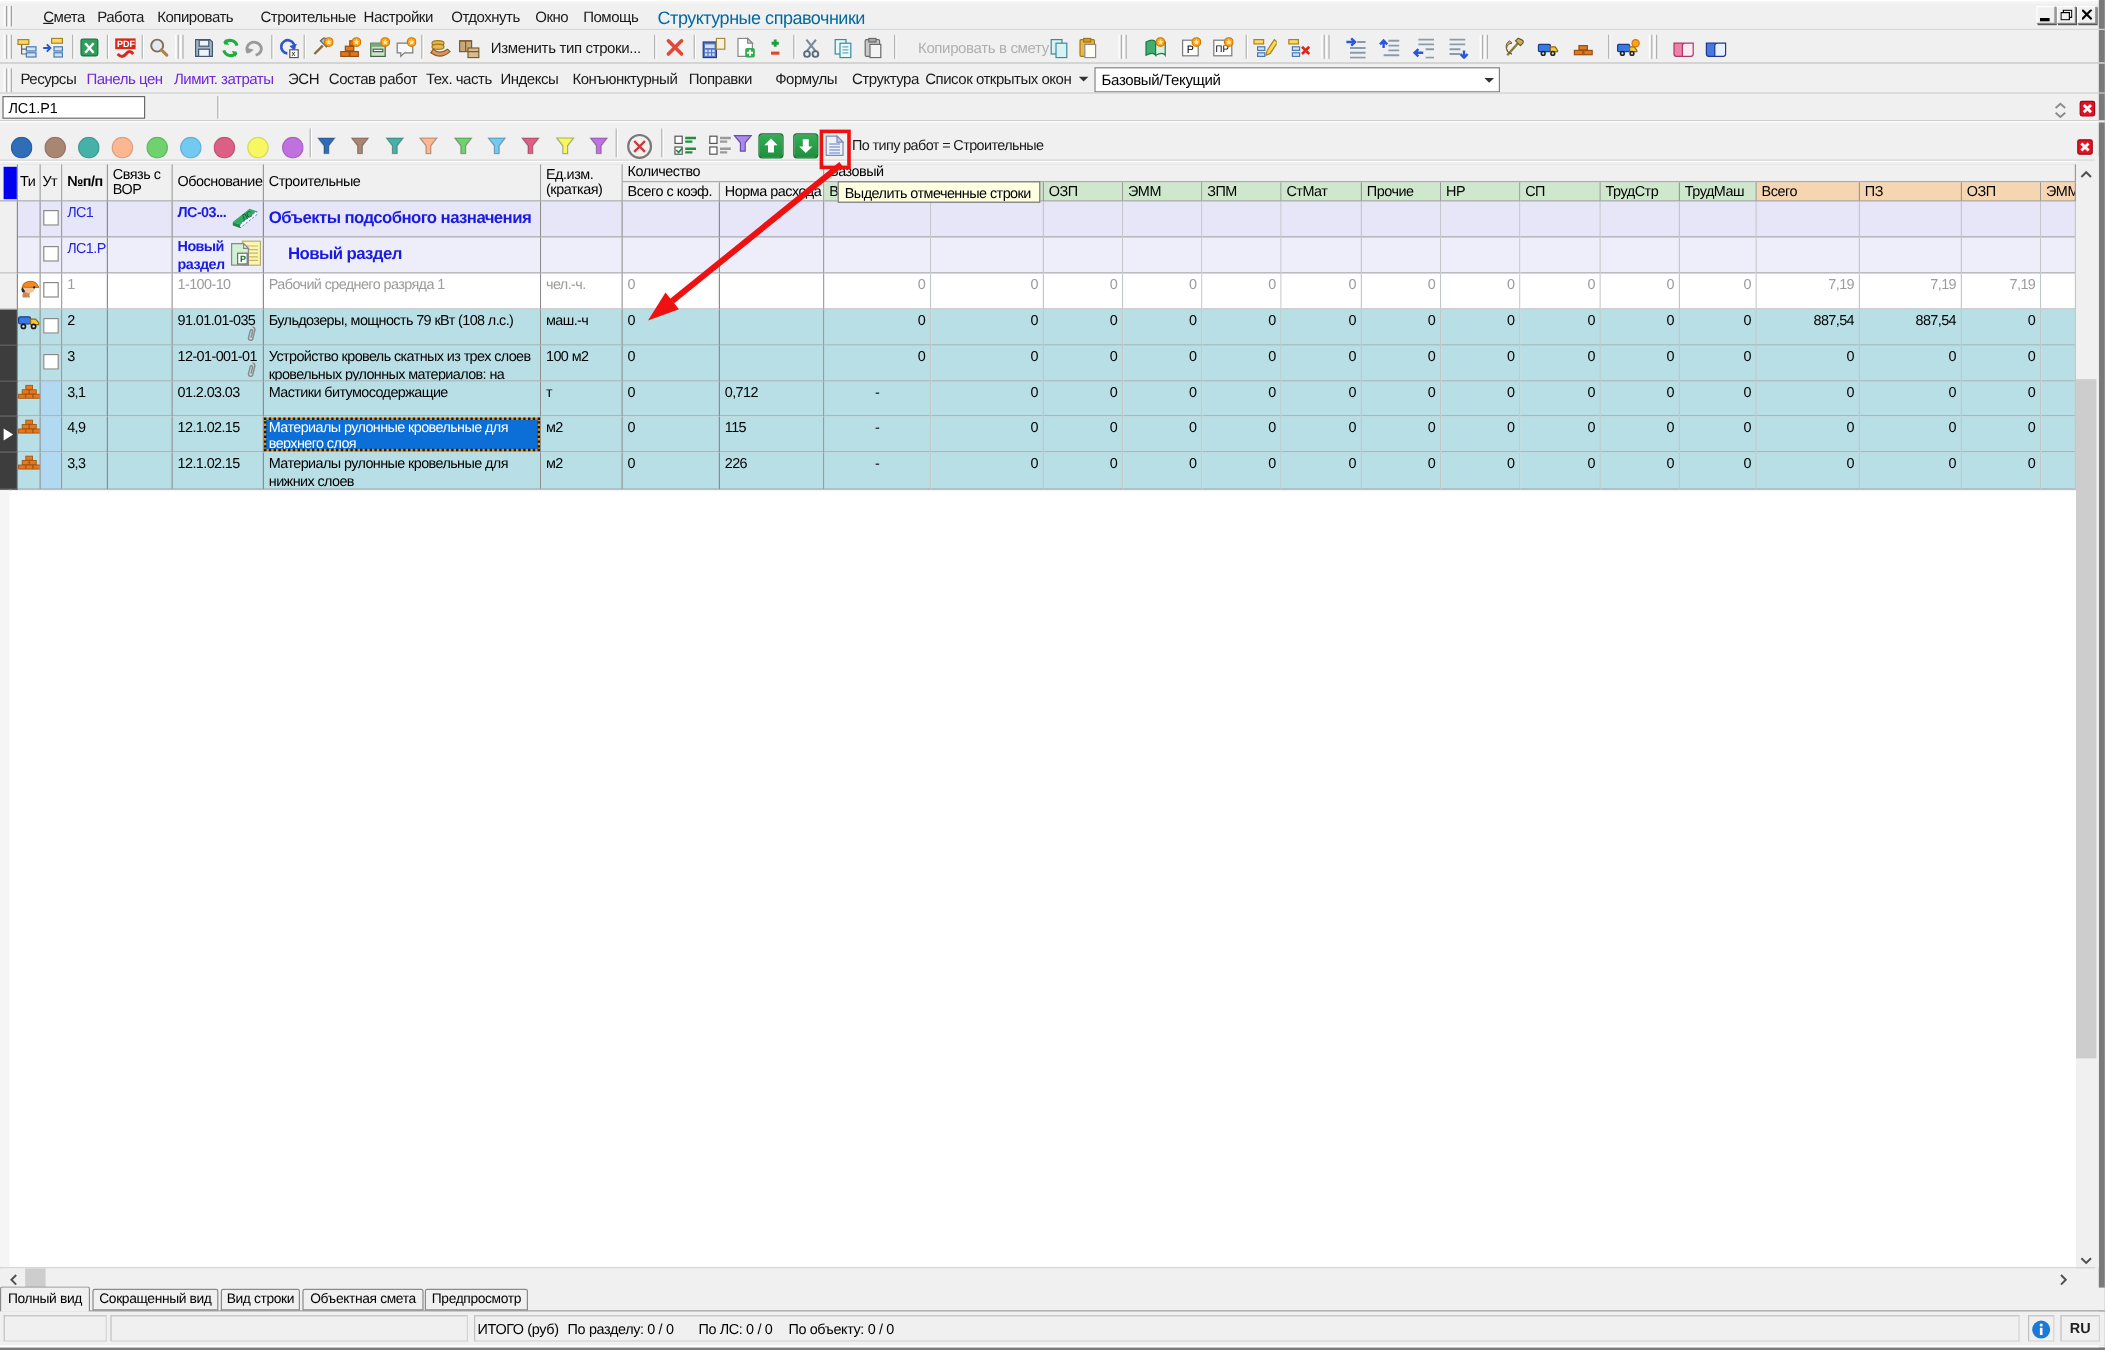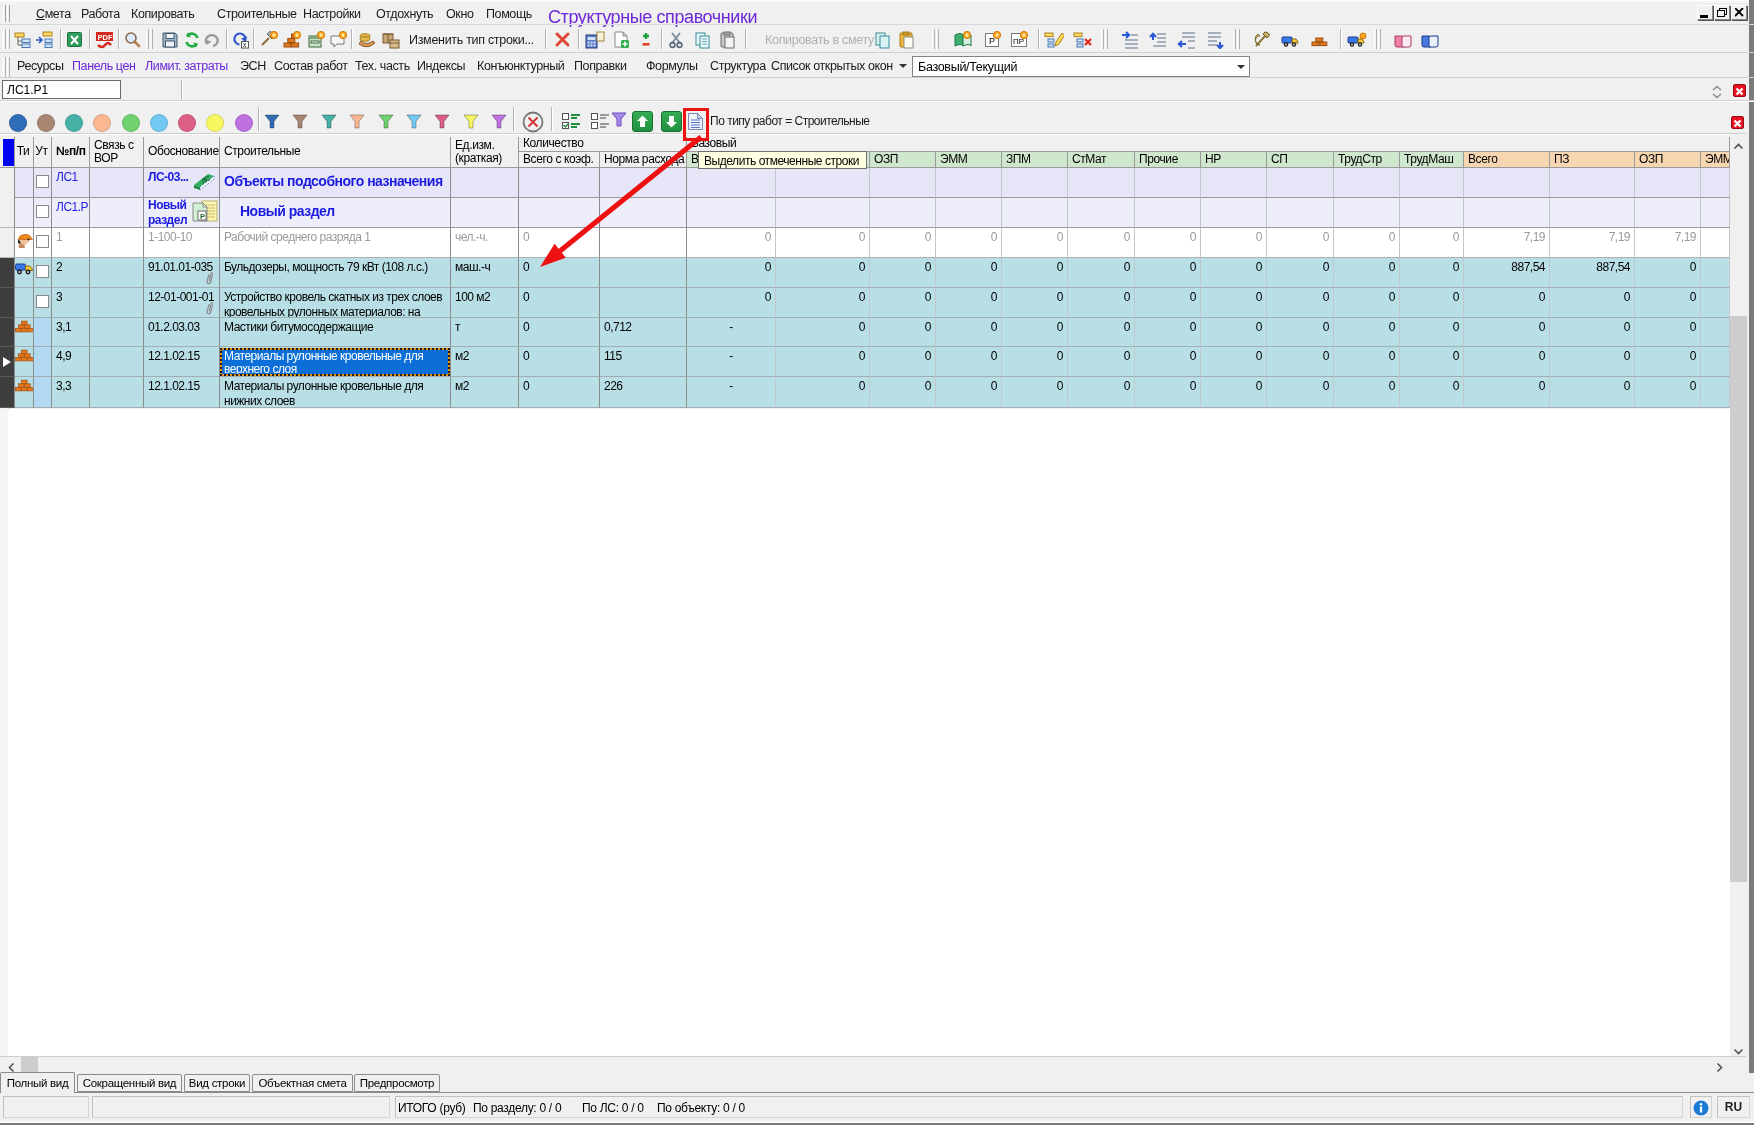--- a/index.html
+++ b/index.html
@@ -17,21 +17,21 @@
 <div class="a" style="left:3px;top:5px;width:3px;height:17px;border-left:1px solid #fff;border-right:1px solid #a0a0a0"></div>
 <div class="a" style="left:7px;top:5px;width:3px;height:17px;border-left:1px solid #fff;border-right:1px solid #a0a0a0"></div>
 <div class="a" style="left:36px;top:7px;font-size:12.5px;letter-spacing:-0.4px;color:#1a1a1a;white-space:nowrap"><u>С</u>мета</div>
 <div class="a" style="left:81px;top:7px;font-size:12.5px;letter-spacing:-0.4px;color:#1a1a1a;white-space:nowrap">Работа</div>
 <div class="a" style="left:131px;top:7px;font-size:12.5px;letter-spacing:-0.4px;color:#1a1a1a;white-space:nowrap">Копировать</div>
 <div class="a" style="left:217px;top:7px;font-size:12.5px;letter-spacing:-0.4px;color:#1a1a1a;white-space:nowrap">Строительные</div>
 <div class="a" style="left:303px;top:7px;font-size:12.5px;letter-spacing:-0.4px;color:#1a1a1a;white-space:nowrap">Настройки</div>
 <div class="a" style="left:376px;top:7px;font-size:12.5px;letter-spacing:-0.4px;color:#1a1a1a;white-space:nowrap">Отдохнуть</div>
 <div class="a" style="left:446px;top:7px;font-size:12.5px;letter-spacing:-0.4px;color:#1a1a1a;white-space:nowrap">Окно</div>
 <div class="a" style="left:486px;top:7px;font-size:12.5px;letter-spacing:-0.4px;color:#1a1a1a;white-space:nowrap">Помощь</div>
-<div class="a" style="left:548px;top:7px;font-size:18px;letter-spacing:-0.4px;color:#6d28d9;white-space:nowrap">Структурные справочники</div>
+<div class="a" style="left:548px;top:7px;font-size:15px;letter-spacing:-0.4px;color:#0369a1;white-space:nowrap">Структурные справочники</div>
 <div class="a" style="left:1697px;top:5px;width:16px;height:15px;background:#f0f0f0;border:1px solid #888;border-top-color:#fff;border-left-color:#fff;box-shadow:1px 1px 0 #555;font-size:10px;font-weight:bold;text-align:center;line-height:13px"><svg width="10" height="11" style="margin-top:1px">
         <rect x="0" y="8" width="8" height="3" fill="#000"></rect>
       </svg></div>
 <div class="a" style="left:1714px;top:5px;width:16px;height:15px;background:#f0f0f0;border:1px solid #888;border-top-color:#fff;border-left-color:#fff;box-shadow:1px 1px 0 #555;font-size:10px;font-weight:bold;text-align:center;line-height:13px"><svg width="10" height="9" style="margin-top:2px">
         <rect x="2.5" y="0.5" width="7" height="6" fill="none" stroke="#000"></rect>
         <rect x="0.5" y="2.5" width="7" height="6" fill="#f0f0f0" stroke="#000"></rect>
       </svg></div>
 <div class="a" style="left:1731px;top:5px;width:16px;height:15px;background:#f0f0f0;border:1px solid #888;border-top-color:#fff;border-left-color:#fff;box-shadow:1px 1px 0 #555;font-size:10px;font-weight:bold;text-align:center;line-height:13px"><svg width="9" height="9" style="margin-top:2px">
         <path d="M0 0 L8 8 M8 0 L0 8" stroke="#000" stroke-width="1.8"></path>
       </svg></div>

